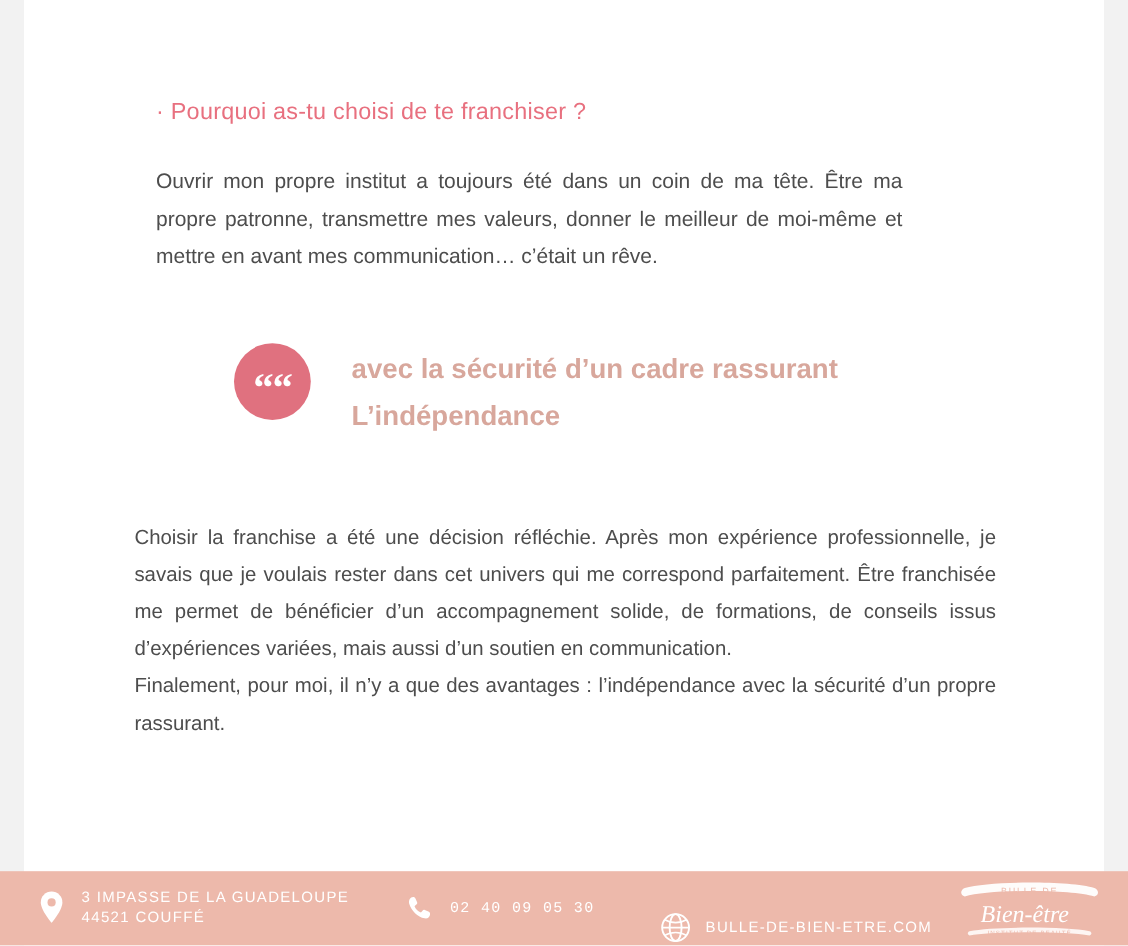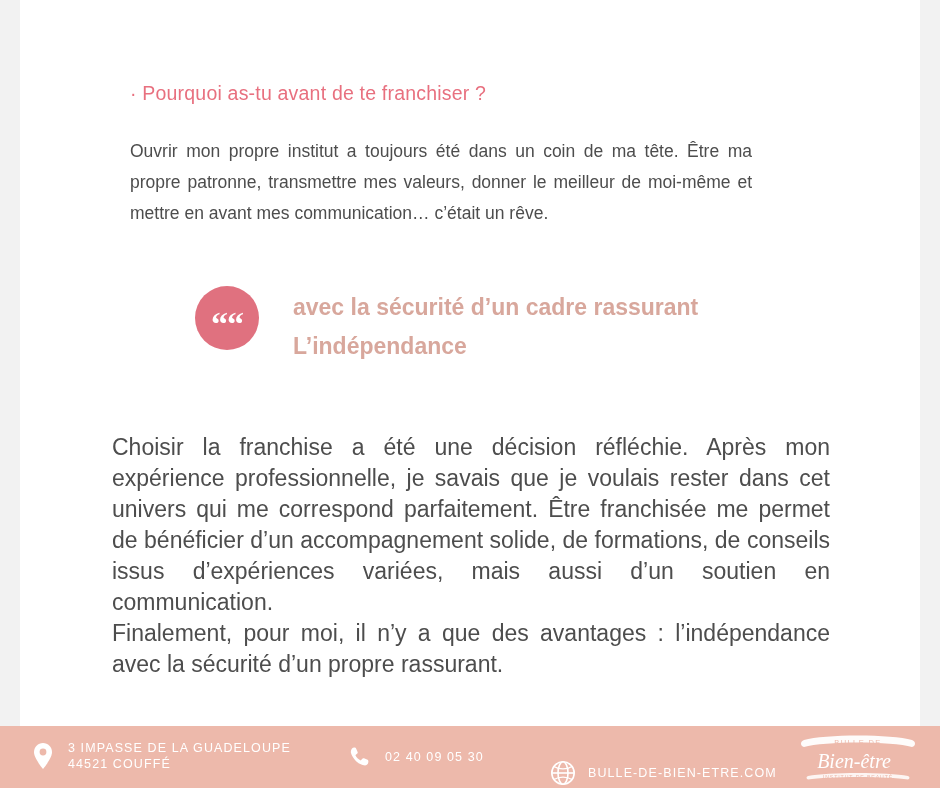--- a/index.html
+++ b/index.html
@@ -99,21 +99,21 @@
     color: #d8a79c;
     line-height: 39px;
     white-space: nowrap;
   }
 
   .answer-2 {
     position: absolute;
     left: 92px;
     top: 432px;
     width: 718px;
-    font-size: 23px;
+    font-size: 17px;
     line-height: 31px;
     color: #4d4d4d;
     text-align: justify;
     text-justify: inter-word;
   }
   .answer-2 p + p { margin-top: 0; }
   .answer-2 p.last { text-align: justify; }
 
   
   .footer {
@@ -148,21 +148,21 @@
   }
   .f-icon svg { display: block; }
   .f-text {
     margin-left: 10px;
     font-size: 12.5px;
     letter-spacing: 1.1px;
     line-height: 16px;
     white-space: nowrap;
   }
   .f-address { left: 28px; top: 14px; }
-  .f-phone { left: 345px; top: 16px; }
+  .f-phone { left: 335px; top: 16px; font-family: Liberation Mono, monospace; }
   .f-web { left: 548px; top: 32px; justify-content: space-between; }
 
   
   .logo {
     position: absolute;
     right: 18px;
     top: 6px;
     width: 128px;
     height: 52px;
     color: #4c1d95;
@@ -172,21 +172,21 @@
 </head>
 <body>
 
 <div class="page">
 
   <div class="edge-band left"></div>
   <div class="edge-band right"></div>
 
   <div class="content">
 
-    <div class="q-heading">· Pourquoi as-tu avant de te franchiser ?</div>
+    <div class="q-heading">· Pourquoi as-tu choisi de te franchiser ?</div>
 
     <div class="answer-1">Ouvrir mon propre institut a toujours été dans un coin de ma tête. Être ma propre patronne, transmettre mes valeurs, donner le meilleur de moi-même et mettre en avant mes communication… c’était un rêve.</div>
 
     <div class="quote-block">
       <div class="quote-badge">
         <span>““</span>
       </div>
       <div class="quote-text">
         <div>avec la sécurité d’un cadre rassurant</div>
         <div>L’indépendance</div>

